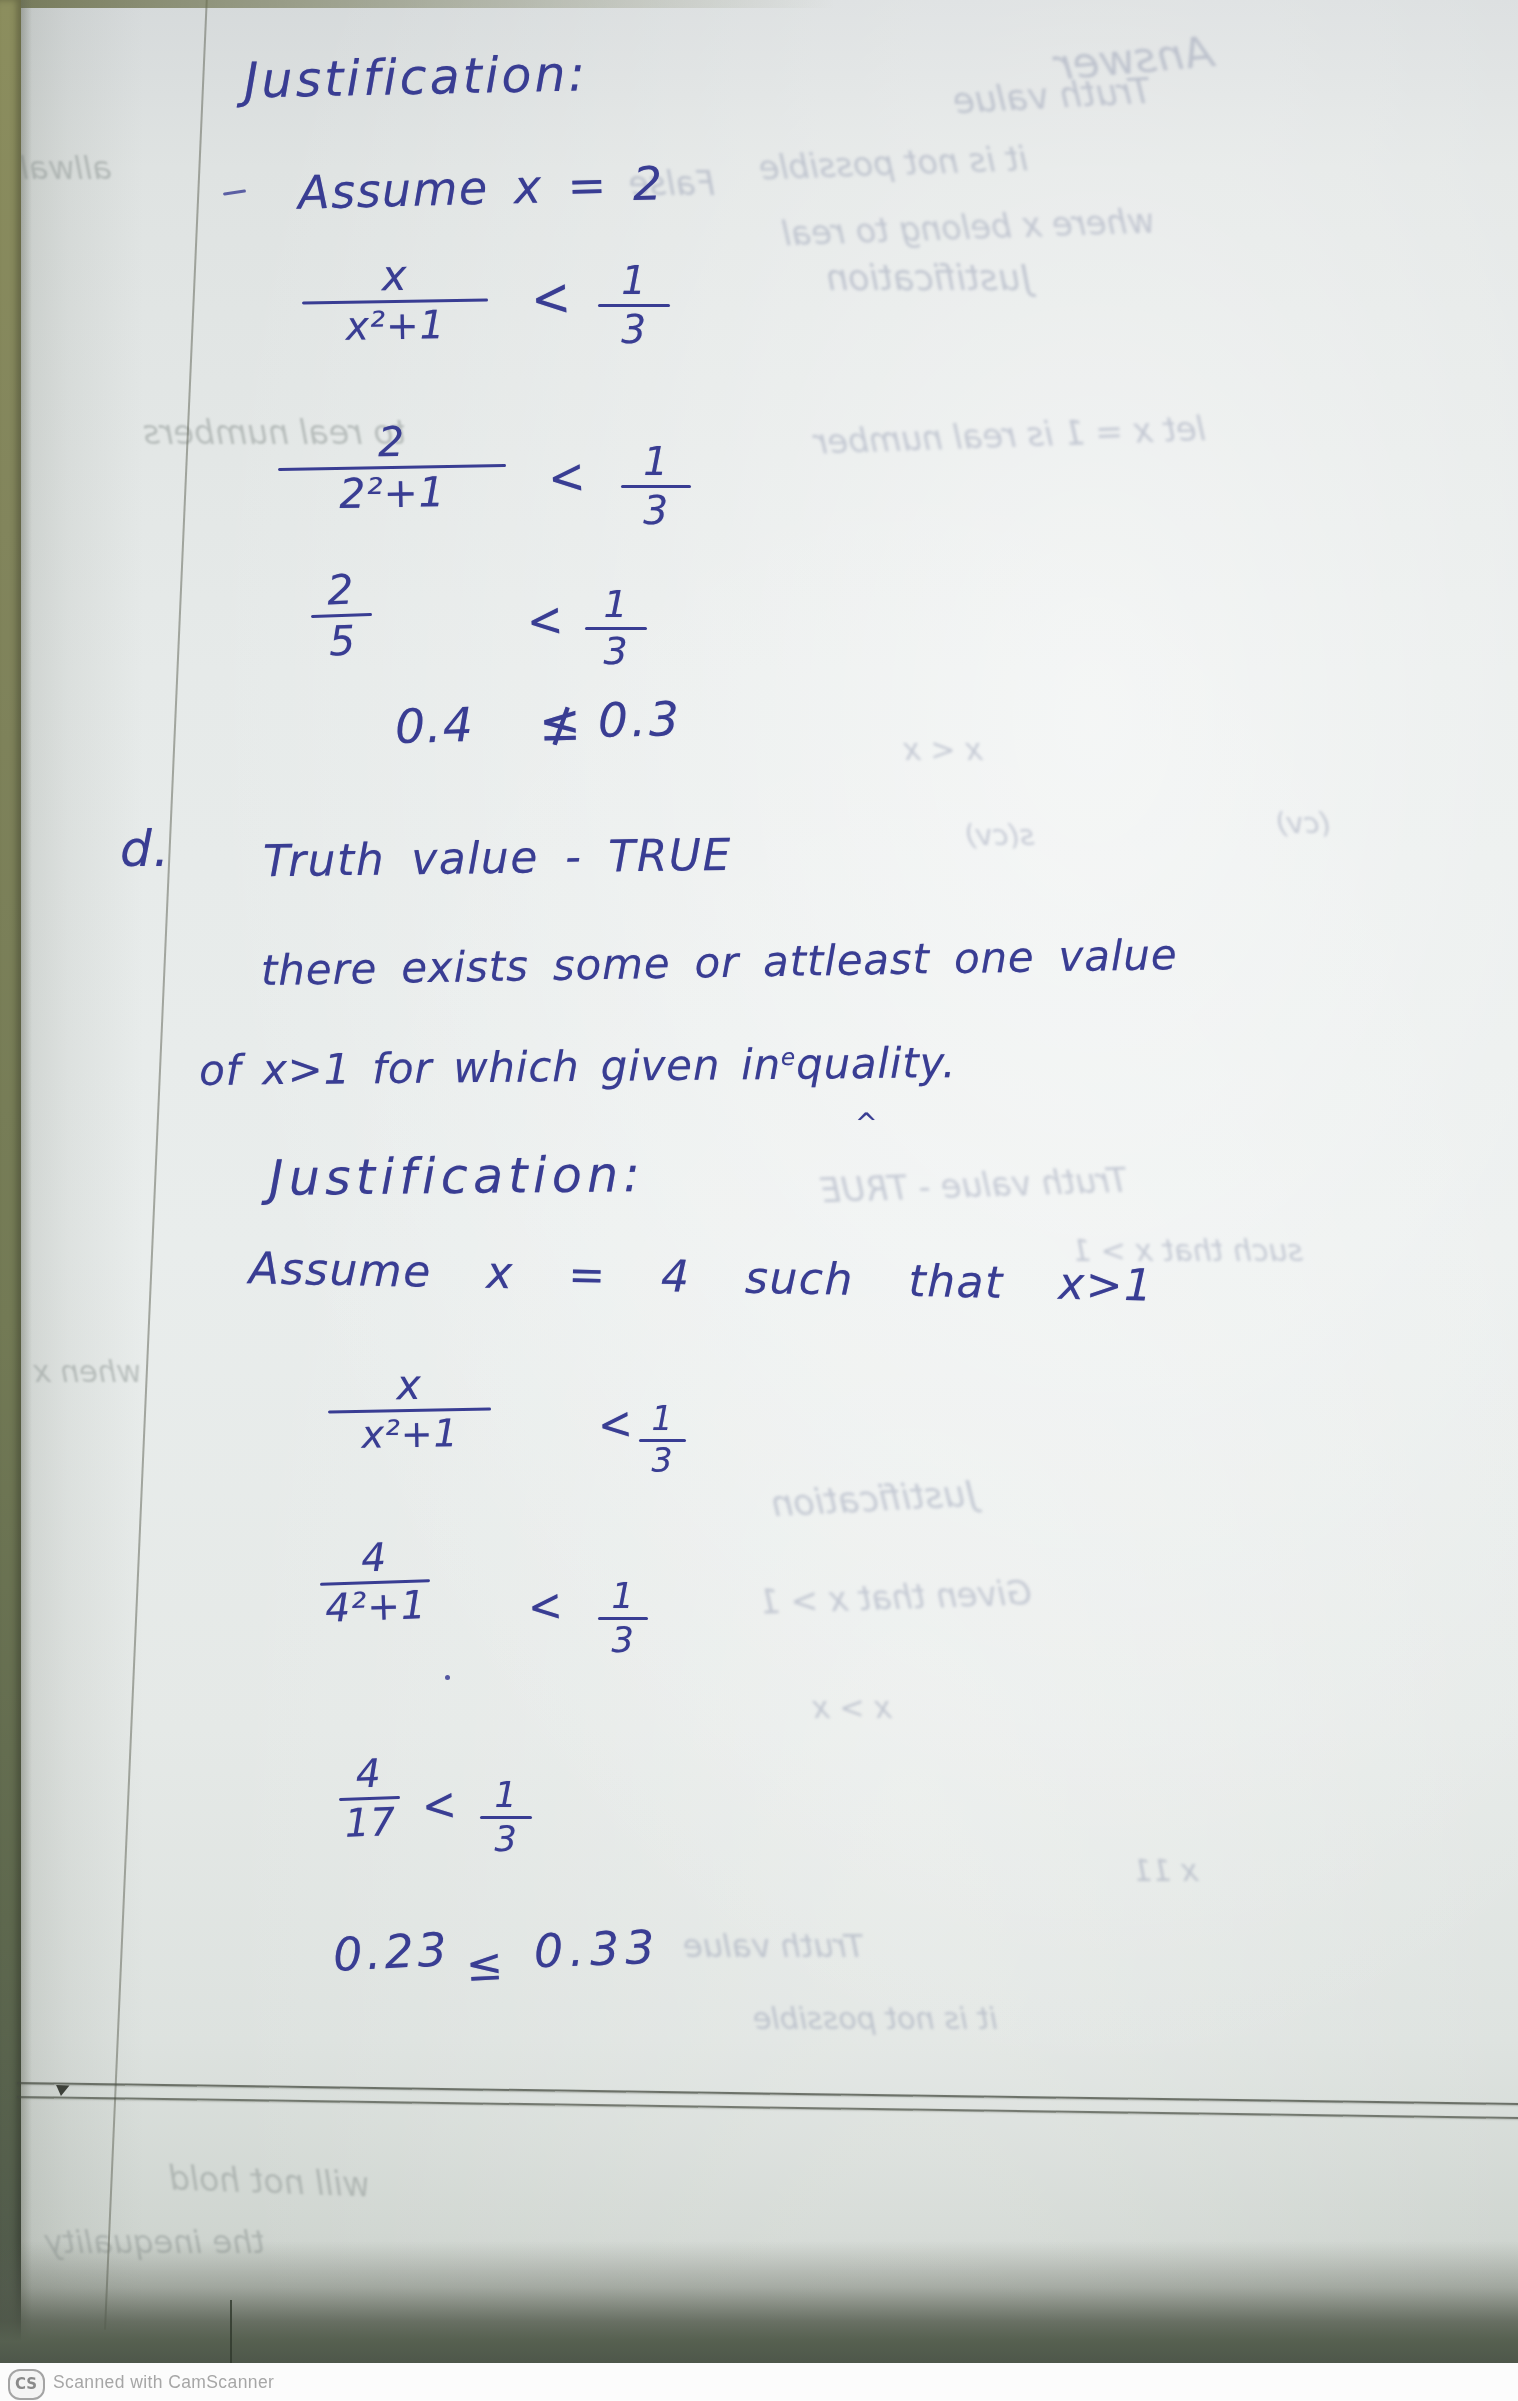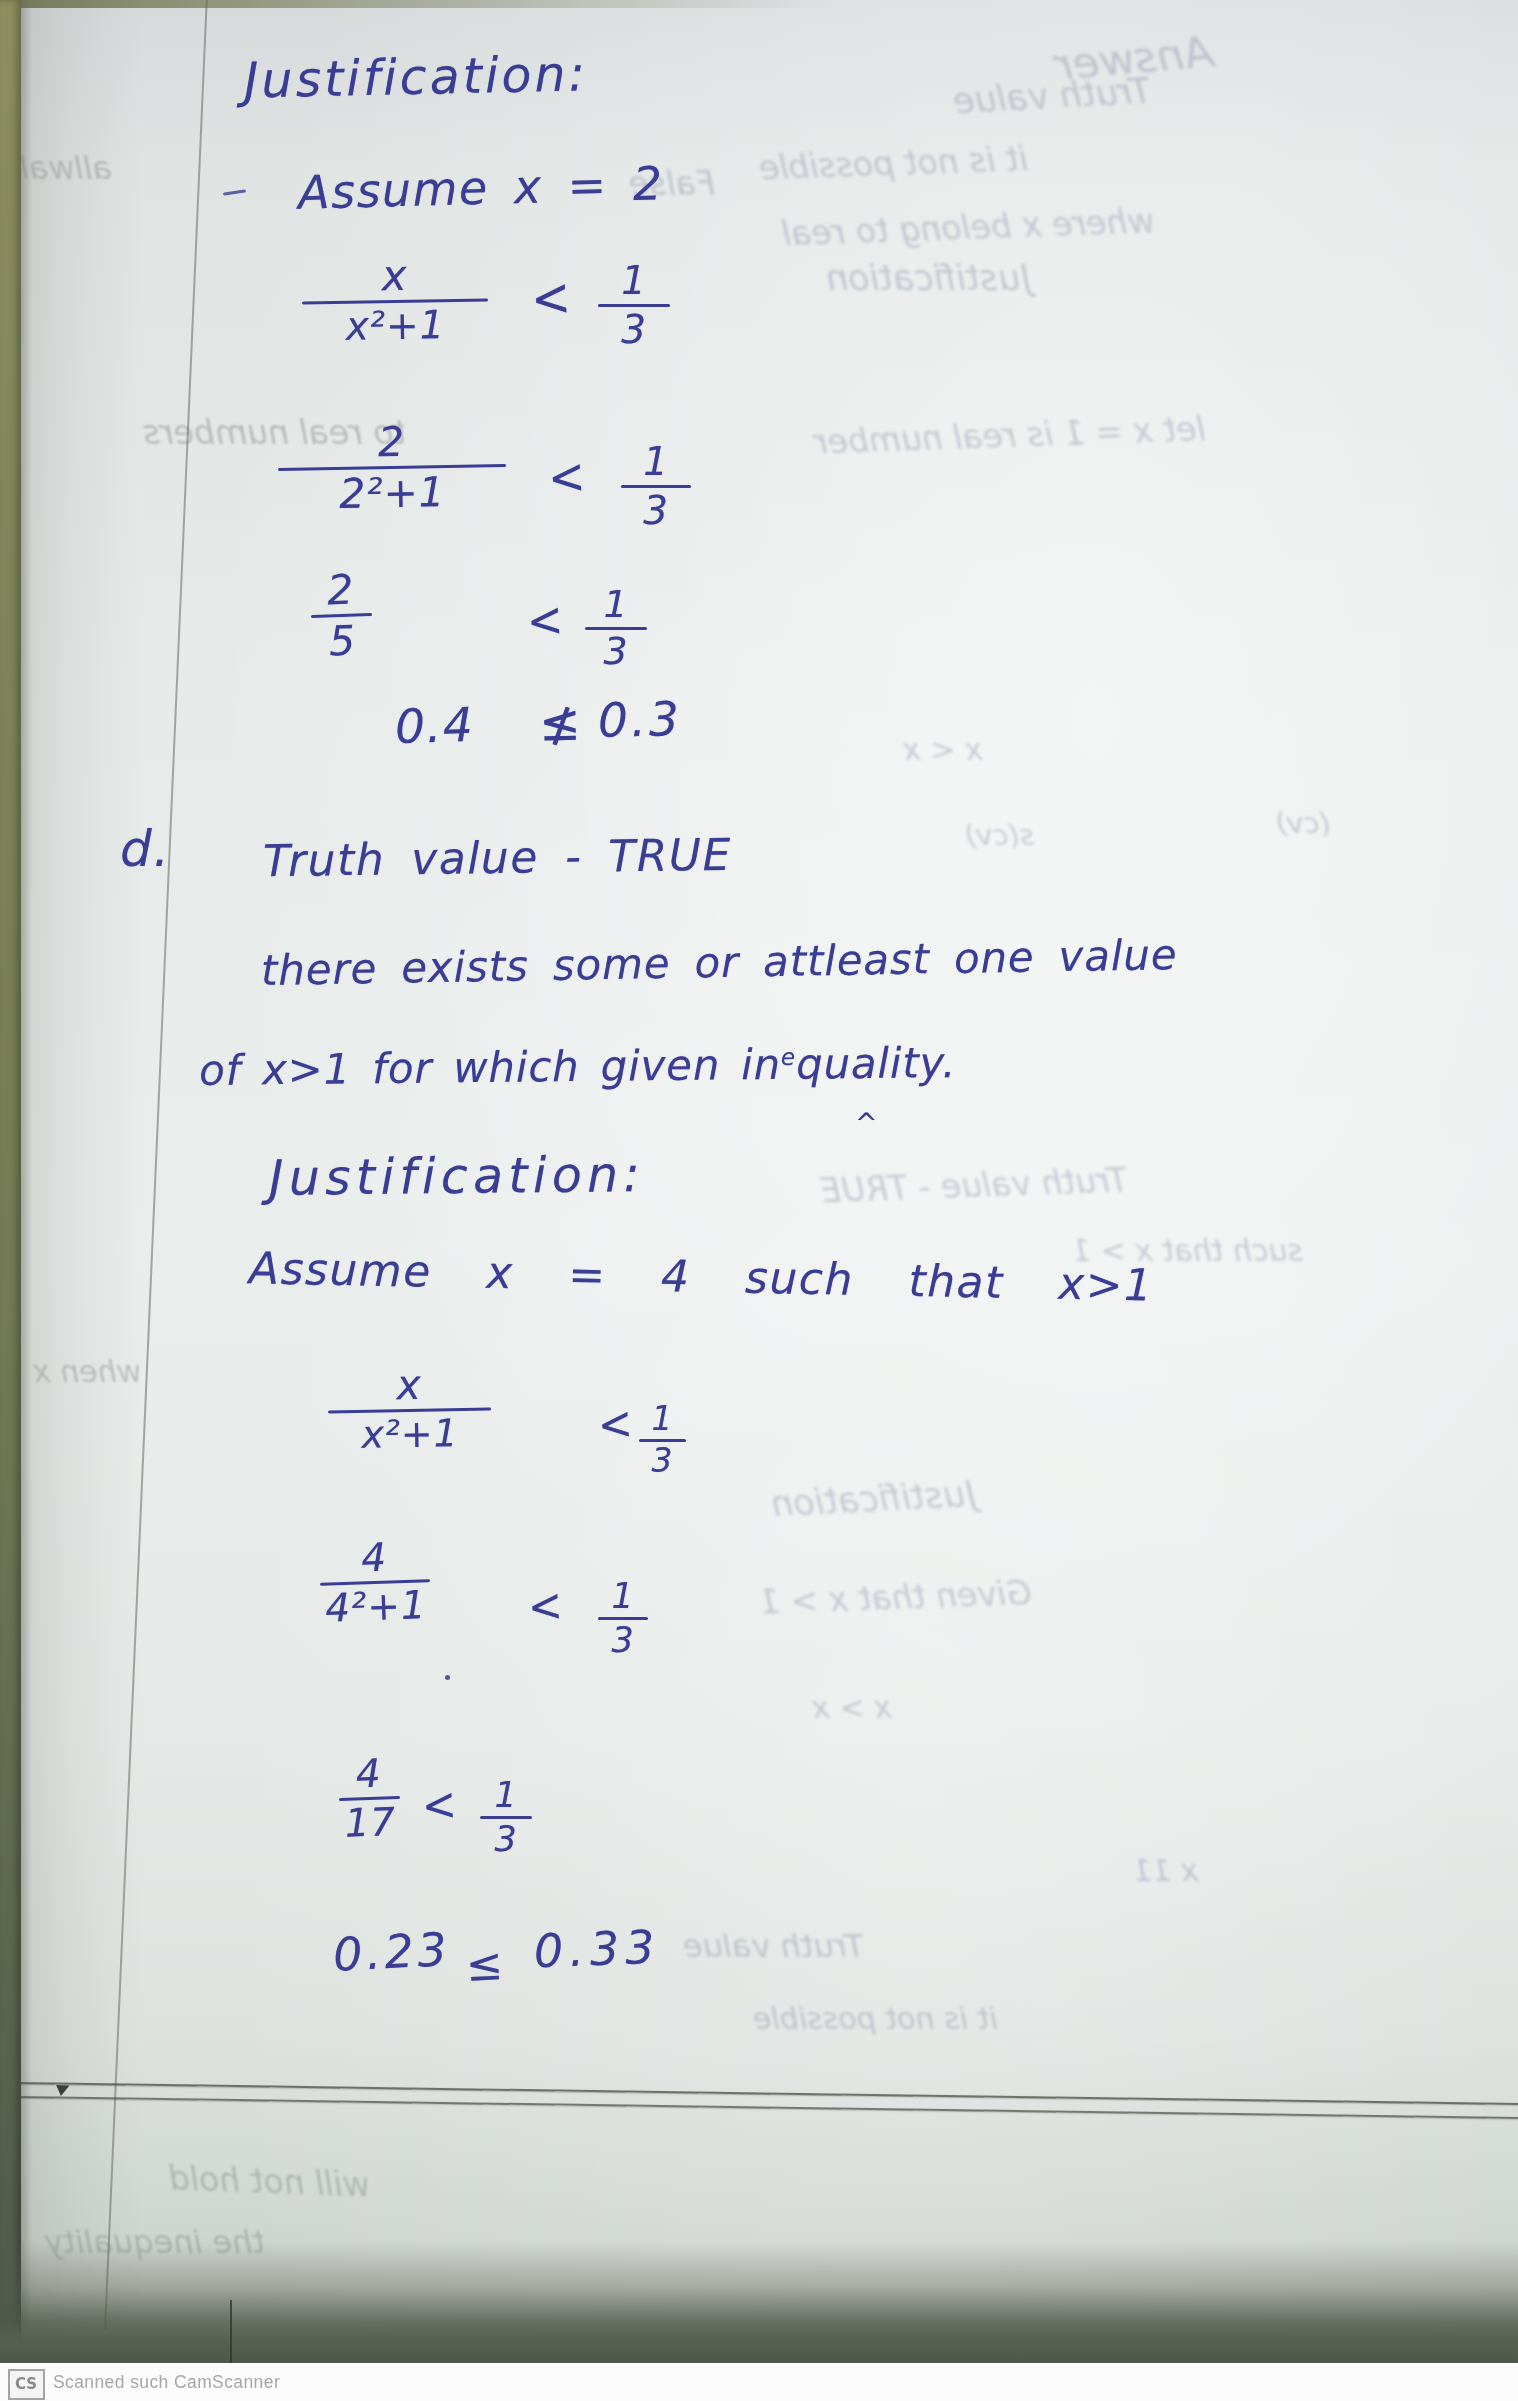--- a/index.html
+++ b/index.html
@@ -29,21 +29,21 @@
     background:rgba(70,75,64,.7); transform:rotate(0.8deg); transform-origin:left center;
     box-shadow:0 0.8px 1.5px rgba(70,75,64,.3);}
   .pen-mark{position:absolute; left:58px; top:2082px; width:0; height:0;
     border-left:12px solid #2c3028; border-top:6.8px solid transparent; border-bottom:6.8px solid transparent;
     transform:rotate(-24deg); opacity:.9;}
   .bottom-shadow{position:absolute; left:0; top:2241px; width:1518px; height:122px;
     background:linear-gradient(180deg, rgba(86,92,80,0) 0%, rgba(86,92,80,.35) 38%, rgba(80,88,74,.8) 66%, #566050 82%, #4e574a 100%);}
   .bottom-seam{position:absolute; left:230px; top:2300px; width:2.3px; height:63px; background:rgba(48,56,44,.8);}
   .footer{position:absolute; left:0; top:2363px; width:1518px; height:38px; background:#fcfcfc;}
   .cs-badge{position:absolute; left:7.6px; top:6px; width:33px; height:26.6px;
-    border:2.3px solid #a4a4a4; border-radius:0; background:#f4f4f4;
+    border:2.3px solid #a4a4a4; border-radius:12px; background:#f4f4f4;
     display:flex; align-items:center; justify-content:center;
     font:bold 15px "DejaVu Sans",sans-serif; color:#8a8a8a; font-style:normal;}
   .cs-text{position:absolute; left:53px; top:9px; font-size:17.5px; color:#a6a6a6;
     font-family:"Liberation Sans",sans-serif; letter-spacing:0.4px;}
   
   .ink{position:absolute; color:#393d93; font-style:italic; white-space:nowrap;
     text-shadow:0 0 0.8px rgba(57,61,147,.45); letter-spacing:1.5px;}
   .frac{position:absolute; display:flex; flex-direction:column; align-items:center; row-gap:2.3px;
     color:#393d93; font-style:italic; text-shadow:0 0 0.8px rgba(57,61,147,.45);}
   .frac .fbar{display:block; width:100%; height:3px; background:#393d93; border-radius:1.5px;}
@@ -247,17 +247,17 @@
   <span class="ink d4c">0.33</span>
 
   <div class="rule-a"></div>
   <div class="rule-b"></div>
   <div class="pen-mark"></div>
   <div class="bottom-shadow"></div>
   <div class="bottom-seam"></div>
 
   <div class="footer">
     <div class="cs-badge">CS</div>
-    <span class="cs-text">Scanned such CamScanner</span>
+    <span class="cs-text">Scanned with CamScanner</span>
   </div>
 
 </div>
 
 
 </body></html>

